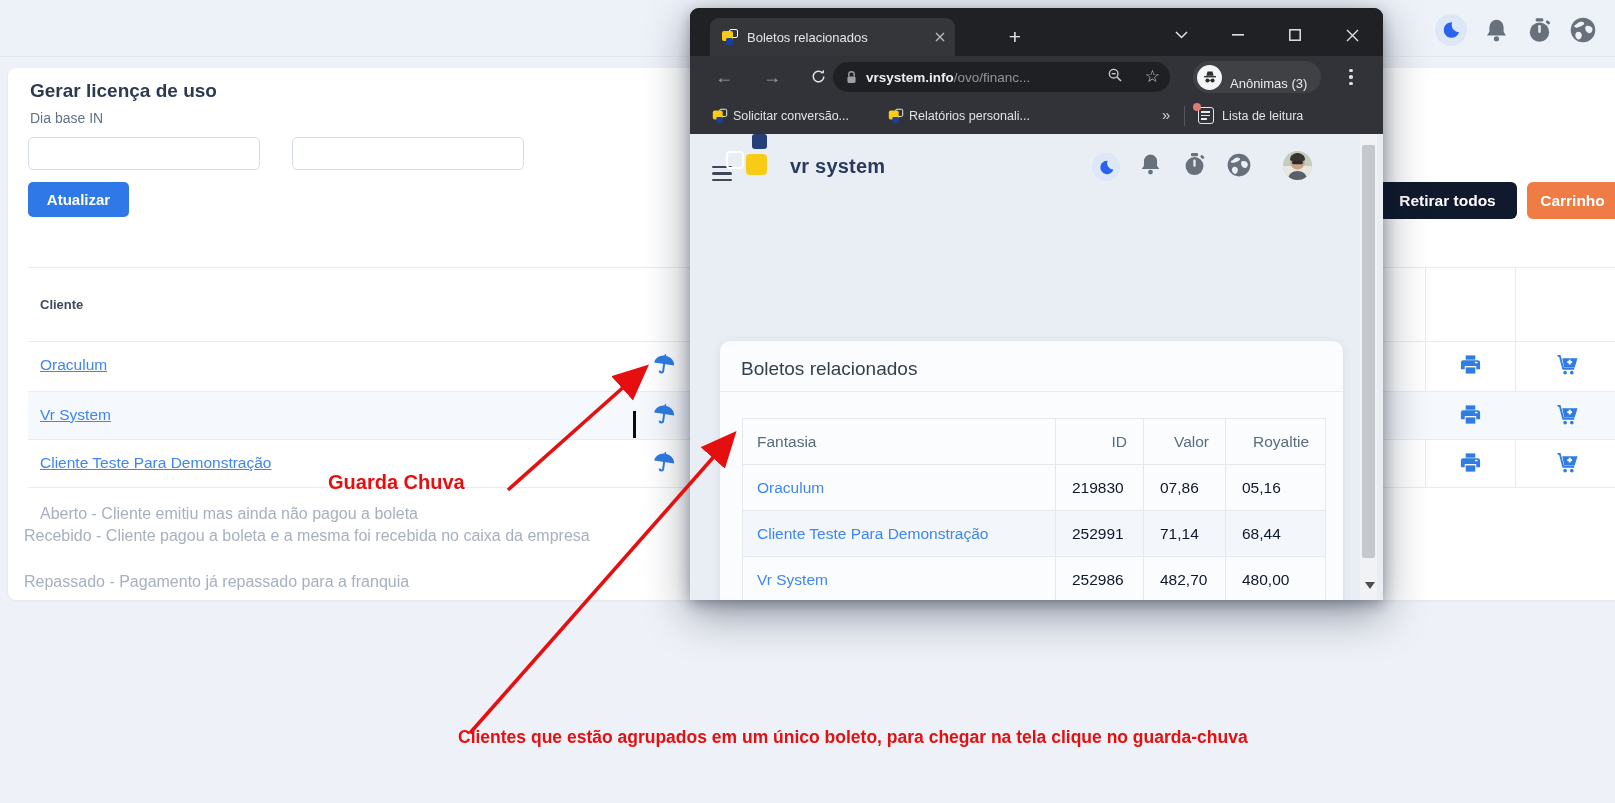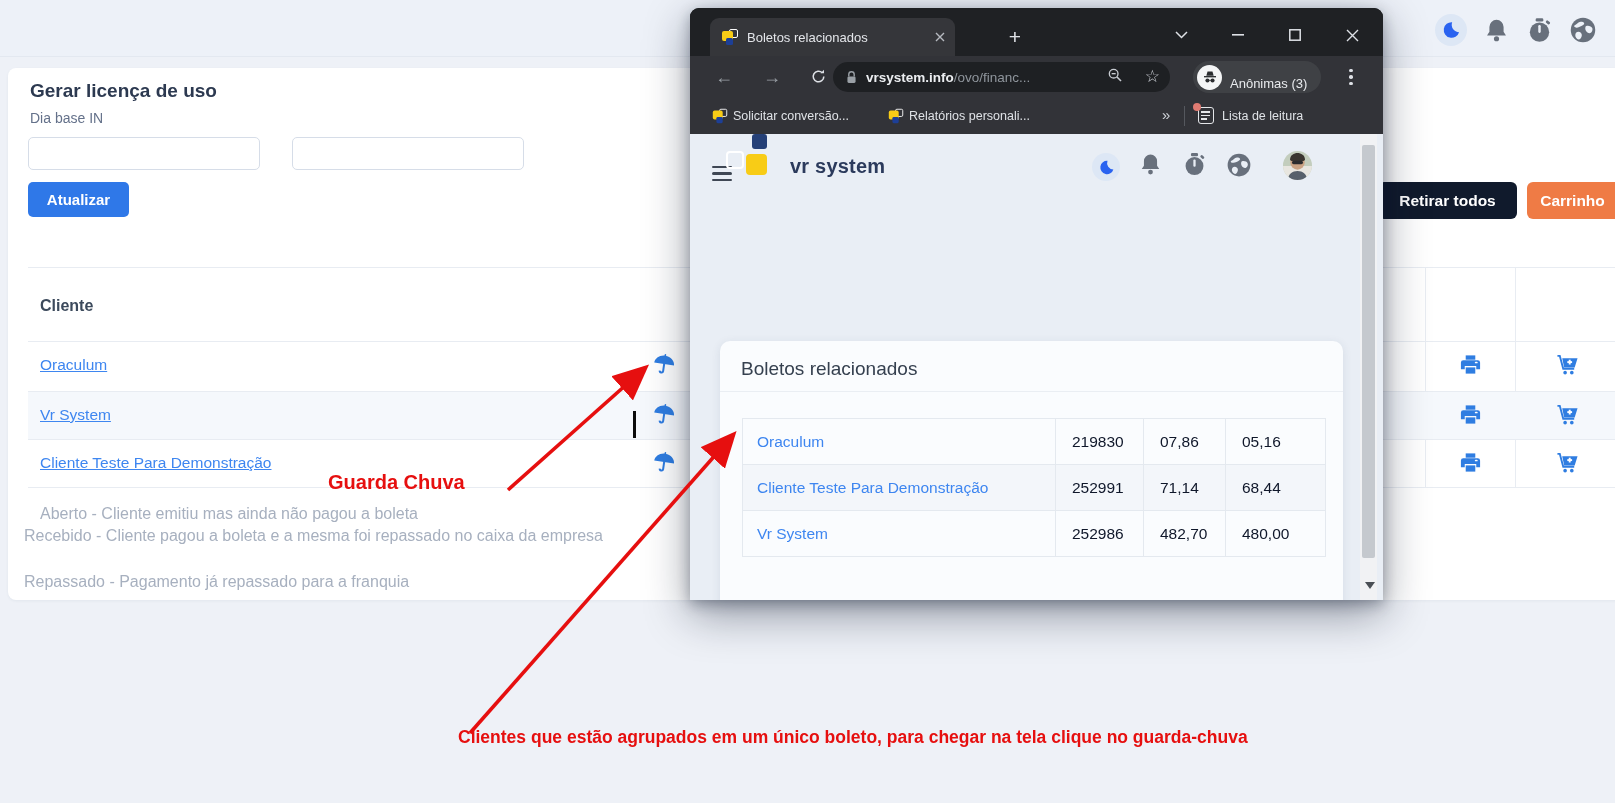--- a/index.html
+++ b/index.html
@@ -18,21 +18,21 @@
   .lic-title { left:30px; top:80px; font-size:19px; font-weight:bold; color:#2c3950; }
   .fld-label { font-size:14px; color:#64718a; }
   .inp { background:#fff; border:1px solid #d6dde8; border-radius:5px; }
   .btn-atualizar { left:28px; top:182px; width:101px; height:35px; background:#2f78e8; color:#fff; border:none; border-radius:5px; font-size:15px; font-weight:bold; font-family:inherit; }
 
   .btn-retirar { left:1378px; top:182px; width:139px; height:37px; background:#101a2c; color:#fff; border:none; border-radius:6px; font-size:15.5px; font-weight:bold; font-family:inherit; }
   .btn-carrinho { left:1527px; top:182px; width:91px; height:37px; background:#ef7b45; color:#fff; border:none; border-radius:6px 0 0 6px; font-size:15.5px; font-weight:bold; font-family:inherit; }
 
   .bg-table { left:28px; top:267px; width:1587px; height:221px; border-top:1px solid #e8ecf2; border-bottom:1px solid #e8ecf2; }
   .bg-row { position:absolute; left:0; width:100%; border-top:1px solid #e8ecf2; }
-  .bg-head-label { position:absolute; left:12px; top:29px; font-size:16px; font-weight:bold; color:#3c4a5c; }
+  .bg-head-label { position:absolute; left:12px; top:29px; font-size:13px; font-weight:bold; color:#3c4a5c; }
   .bg-link { position:absolute; left:12px; top:14px; font-size:15.5px; color:#3e86f0; }
   .umb { position:absolute; left:624px; top:11px; width:24px; height:24px; transform:rotate(8deg); }
   .vline { position:absolute; top:0; width:1px; height:100%; background:#e8ecf2; }
   .cell-ico { position:absolute; top:11px; width:24px; height:24px; }
   .legend-line { font-size:16px; color:#a7b0bf; }
 
   
   .browser { left:690px; top:8px; width:693px; height:592px; border-radius:9px 9px 0 0; box-shadow:0 14px 45px rgba(10,20,40,.42), 0 4px 14px rgba(10,20,40,.30); background:#1f2124; }
   .titlebar { left:0; top:0; width:100%; height:48px; background:#1f2124; border-radius:9px 9px 0 0; }
   .tab { left:20px; top:10px; width:245px; height:38px; background:#35363a; border-radius:9px 9px 0 0; display:flex; align-items:center; padding:0 10px 0 12px; }
@@ -208,21 +208,21 @@
           <path d="M1.5 2h3.2l3.6 13.5H19v2H6.8L3.2 4H1.5z"></path>
           <circle cx="9.5" cy="20.5" r="1.9"></circle>
           <circle cx="16.5" cy="20.5" r="1.9"></circle>
           <path fill="#fff" d="M13.3 7h2v5h-2z"></path>
           <path fill="#fff" d="M11.8 8.5h5v2h-5z"></path>
         </svg></span>
   </div>
 </div>
 
 <div class="abs legend-line" style="left:40px; top:505px;">Aberto - Cliente emitiu mas ainda não pagou a boleta</div>
-<div class="abs legend-line" style="left:24px; top:527px;">Recebido - Cliente pagou a boleta e a mesma foi repassado no caixa da empresa</div>
+<div class="abs legend-line" style="left:24px; top:527px;">Recebido - Cliente pagou a boleta e a mesma foi recebida no caixa da empresa</div>
 <div class="abs legend-line" style="left:24px; top:573px;">Repassado - Pagamento já repassado para a franquia</div>
 
 <div class="abs txt-cursor"></div>
 
 <div class="abs browser">
 
   <div class="abs titlebar">
     <div class="abs tab">
       <span class="vrfav">
           <i class="f1"></i>
@@ -386,20 +386,26 @@
       <div class="pcard-title">Boletos relacionados</div>
       <div class="pcard-divider"></div>
       <table class="ptable">
         <colgroup>
             <col style="width:313px;">
             <col style="width:88px;">
             <col style="width:82px;">
             <col style="width:100px;">
           </colgroup>
         <tbody>
+            <tr>
+          <th class="c0">Fantasia</th>
+          <th>ID</th>
+          <th>Valor</th>
+          <th>Royaltie</th>
+        </tr>
         <tr>
           <td class="c0">Oraculum</td>
           <td>219830</td>
           <td>07,86</td>
           <td>05,16</td>
         </tr>
         <tr class="stripe">
           <td class="c0">Cliente Teste Para Demonstração</td>
           <td>252991</td>
           <td>71,14</td>

